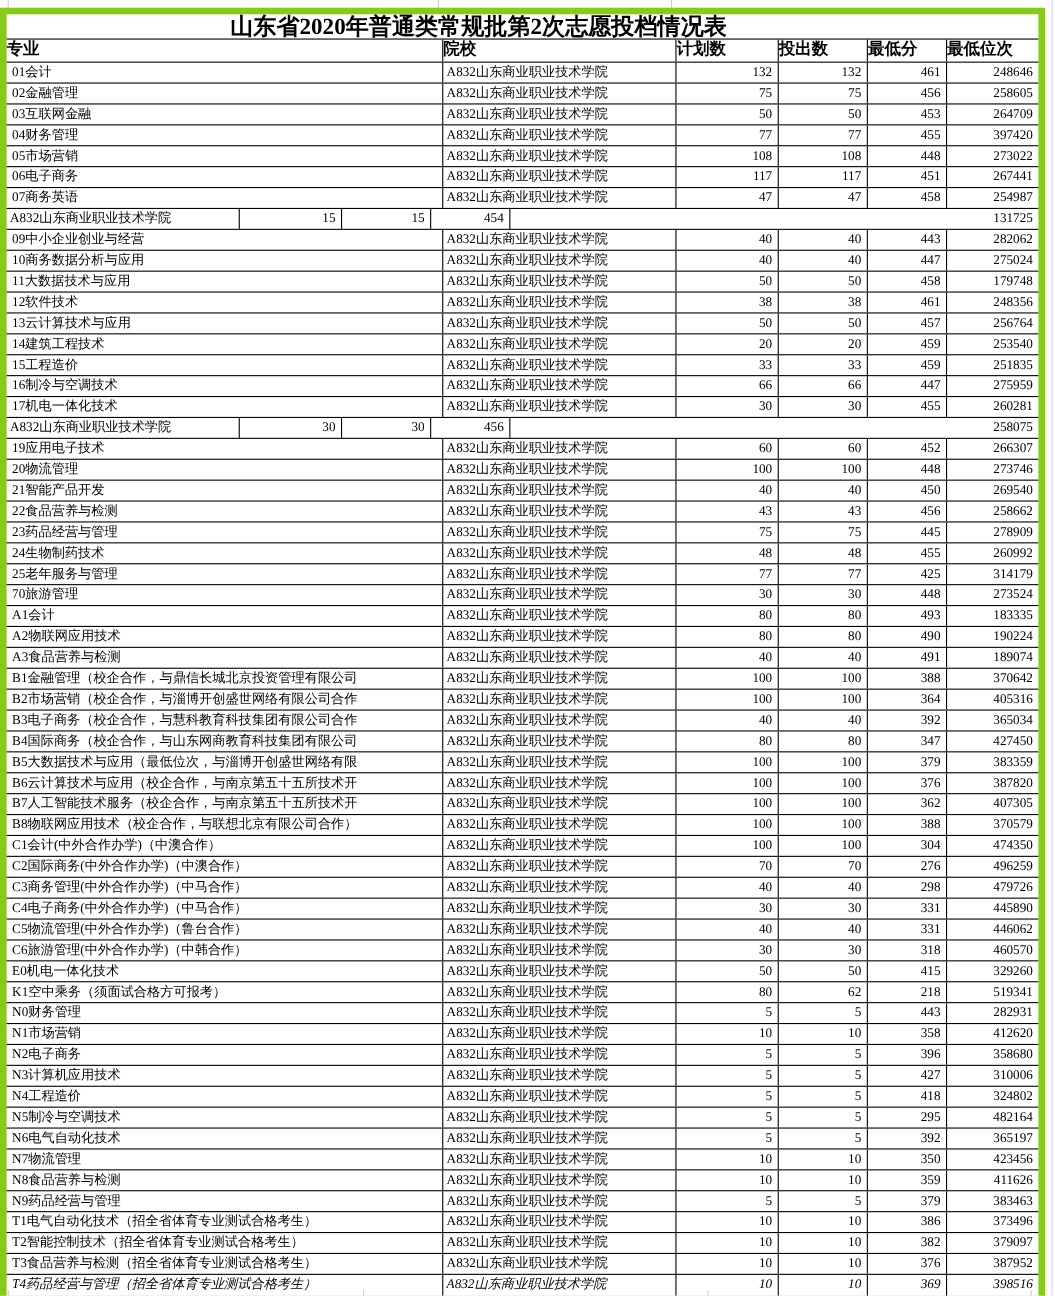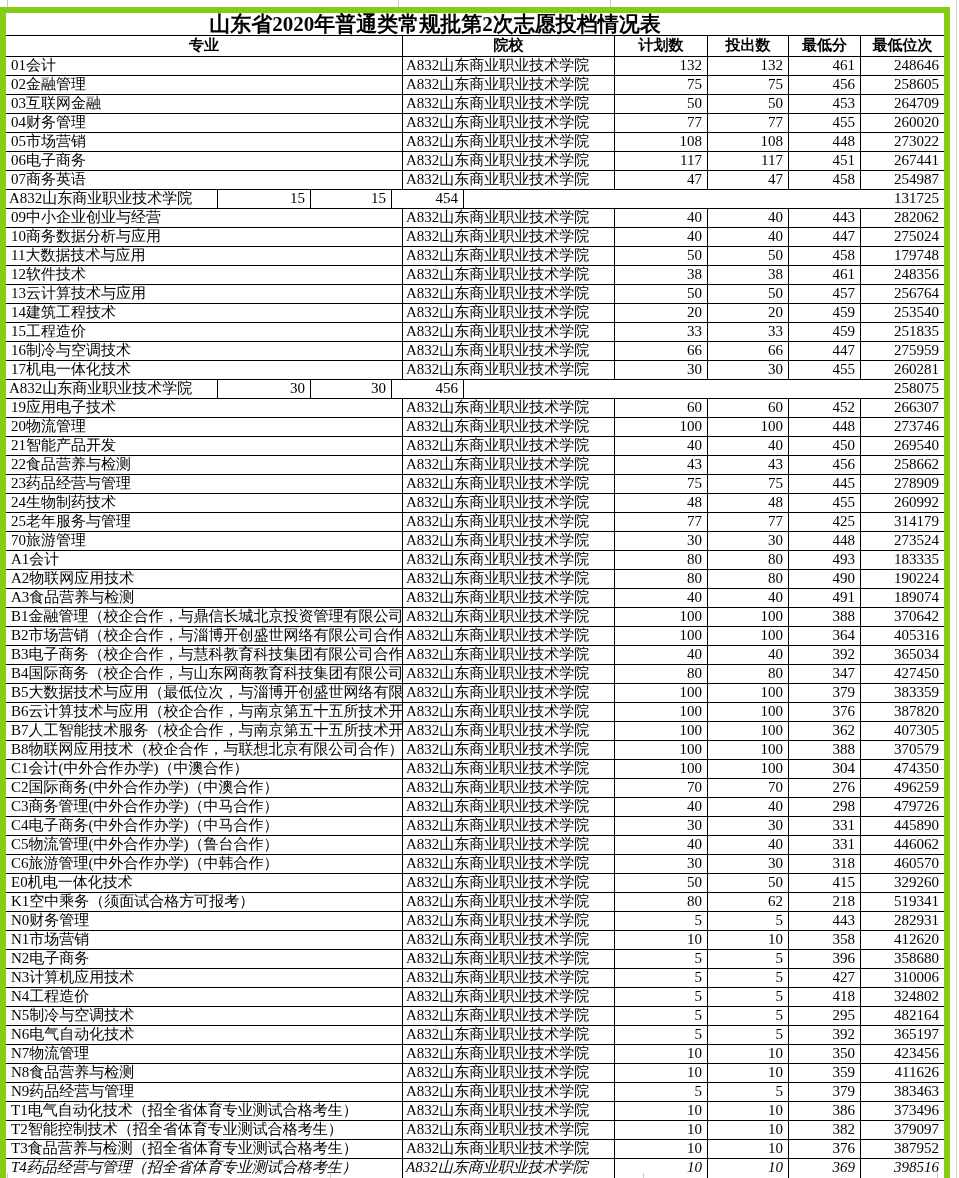--- a/index.html
+++ b/index.html
@@ -3,33 +3,33 @@
 <meta charset="utf-8">
 <style>
   html,body{margin:0;padding:0;}
   body{width:959px;height:1178px;background:#ffffff;font-family:"Liberation Serif","DejaVu Serif",serif;color:#000;}
   .sheet{position:relative;width:959px;height:1178px;background:#fff;overflow:hidden;}
   .gridmark{position:absolute;width:1px;background:#c9c9c9;}
   .right-gridline{position:absolute;left:956px;top:0;width:1px;height:1178px;background:#d4d4d4;}
   .tbl{position:absolute;left:0;top:7px;width:950px;border:6px solid #84cc16;box-sizing:border-box;background:#fff;}
   .title-row{height:23px;border-bottom:1px solid #000;box-sizing:border-box;overflow:hidden;}
   .title-text{display:block;width:100%;text-align:center;position:relative;left:-40px;font-size:21px;font-weight:bold;line-height:22px;white-space:nowrap;}
-  .tr{display:flex;height:19px;border-bottom:1px solid #000;box-sizing:border-box;font-size:15px;line-height:17px;}
+  .tr{display:flex;height:19px;border-bottom:1px solid #000;box-sizing:border-box;font-size:12px;line-height:17px;}
   .tr:last-child{border-bottom:none;font-style:italic;}
   .tr.head{height:21px;font-weight:bold;line-height:19px;font-size:15px;}
   .td{box-sizing:border-box;border-right:1px solid #000;overflow:hidden;white-space:nowrap;}
   .td:last-child{border-right:none;}
   .td-major{width:397px;padding-left:5px;}
   .td-college{width:212px;padding-left:3px;}
   .td-plan{width:93px;}
   .td-cast{width:81px;}
   .td-score{width:72px;}
   .td-rank{flex:1;}
   .num{text-align:right;padding-right:5px;}
-  .head .td{text-align:center;padding:0;}
+  .head .td{text-align:left;padding:0;}
 </style>
 </head>
 <body>
 
 <div class="sheet">
 
   <div class="gridmark" style="left:7px;top:0;height:7px;"></div>
   <div class="gridmark" style="left:398px;top:0;height:7px;"></div>
   <div class="gridmark" style="left:610px;top:0;height:7px;"></div>
   <div class="right-gridline"></div>
@@ -72,21 +72,21 @@
           <div class="td td-cast num">50</div>
           <div class="td td-score num">453</div>
           <div class="td td-rank num">264709</div>
         </div>
         <div class="tr">
           <div class="td td-major">04财务管理</div>
           <div class="td td-college">A832山东商业职业技术学院</div>
           <div class="td td-plan num">77</div>
           <div class="td td-cast num">77</div>
           <div class="td td-score num">455</div>
-          <div class="td td-rank num">260020</div>
+          <div class="td td-rank num">397420</div>
         </div>
         <div class="tr">
           <div class="td td-major">05市场营销</div>
           <div class="td td-college">A832山东商业职业技术学院</div>
           <div class="td td-plan num">108</div>
           <div class="td td-cast num">108</div>
           <div class="td td-score num">448</div>
           <div class="td td-rank num">273022</div>
         </div>
         <div class="tr">

